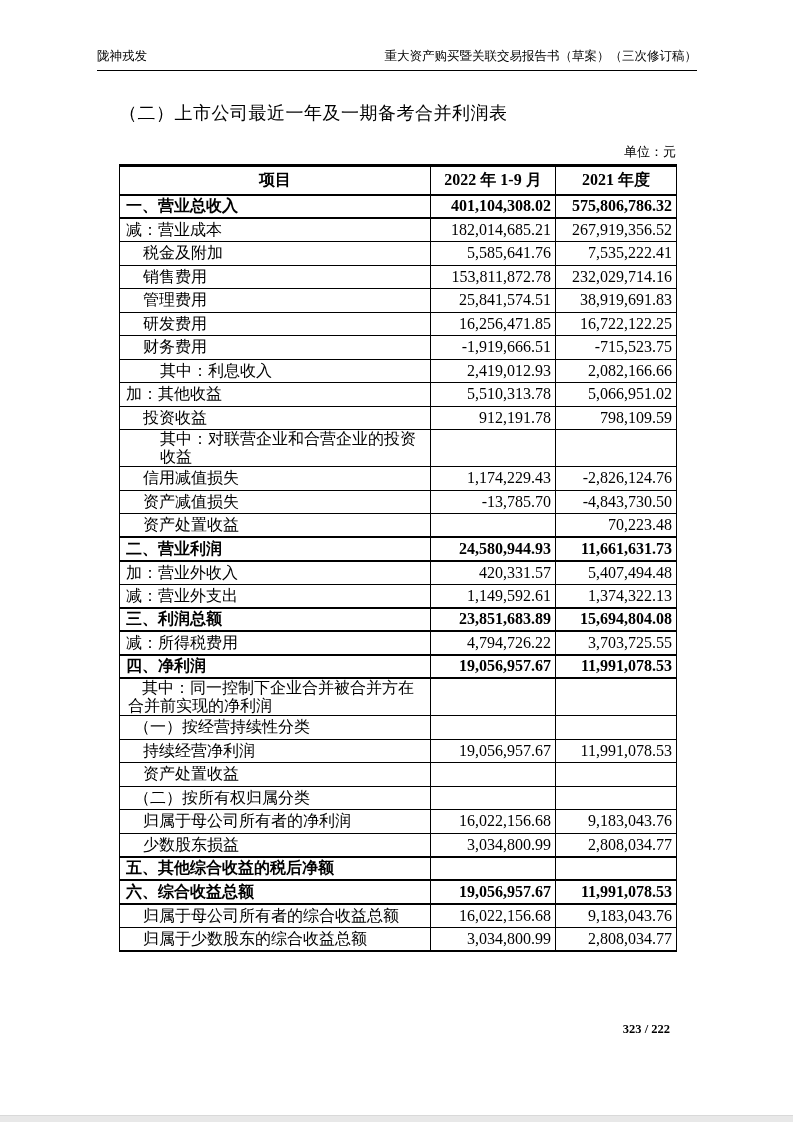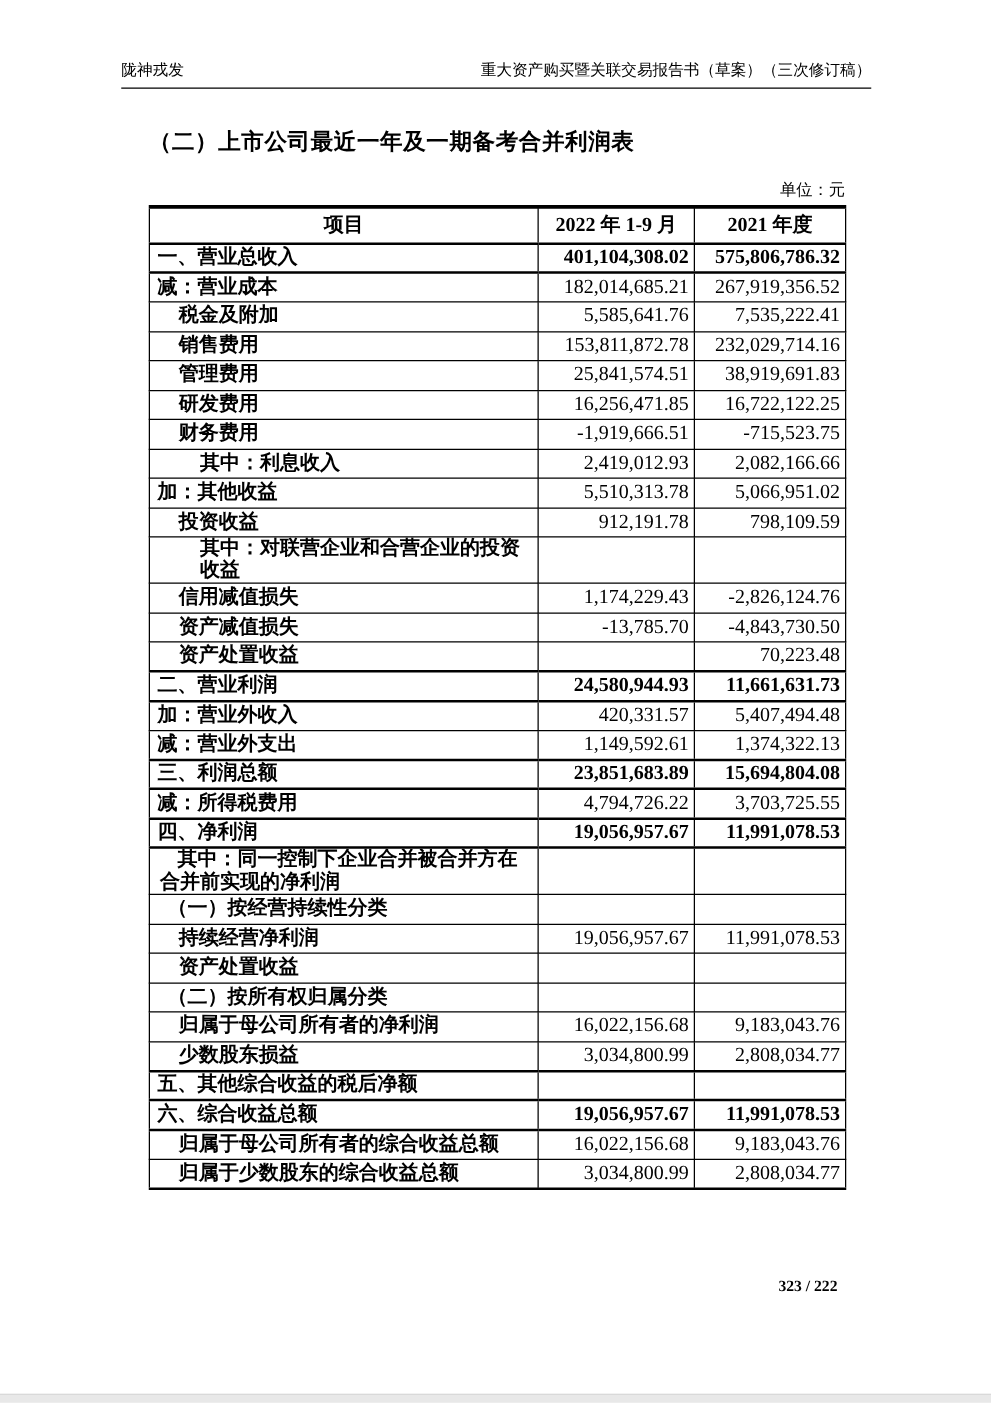--- a/index.html
+++ b/index.html
@@ -29,21 +29,21 @@
     padding-bottom: 5px;
     border-bottom: 1.5px solid #000;
   }
 
   
   .section-title {
     position: absolute;
     left: 119px;
     top: 101px;
     font-family: "Liberation Sans", "DejaVu Sans", sans-serif;
-    font-weight: 700;
+    font-weight: 400;
     font-size: 18px;
     letter-spacing: 0.5px;
   }
 
   
   .unit-note {
     position: absolute;
     top: 143px;
     left: 119px;
     width: 557px;
@@ -77,21 +77,21 @@
     overflow: hidden;
   }
   table.statement thead th {
     height: 29px;
     font-weight: 700;
     text-align: center;
     border-bottom-width: 2.5px;
   }
   table.statement tbody td { height: 23.5px; line-height: 18px; }
 
-  td.label { text-align: left; padding-right: 3px; font-weight: bold; }
+  td.label { text-align: left; padding-right: 3px; }
   td.num   { text-align: right; padding-right: 4px; padding-left: 2px; }
 
   .ind-0 { padding-left: 6px; }
   .ind-1 { padding-left: 23px; margin-top: 36px; }
   .ind-2 { padding-left: 40px; }
   .ind-p { padding-left: 14px; }
   .ind-w { padding-left: 8px; text-indent: 14px; }
 
   tr.section td {
     font-weight: 700;

